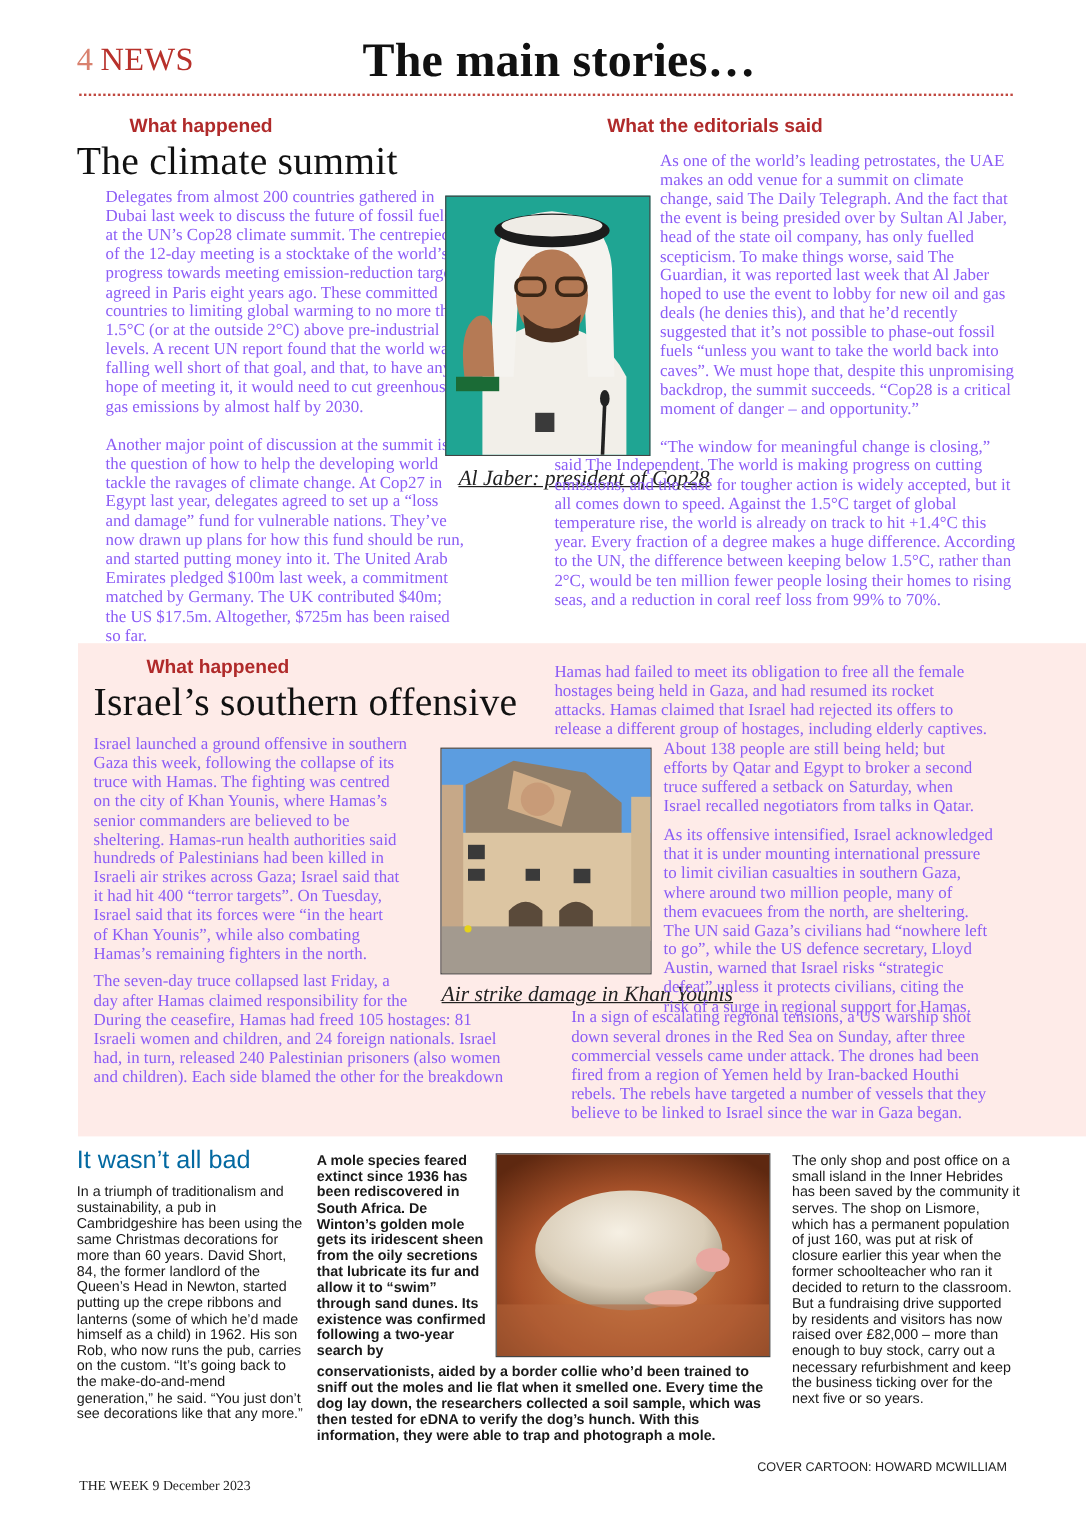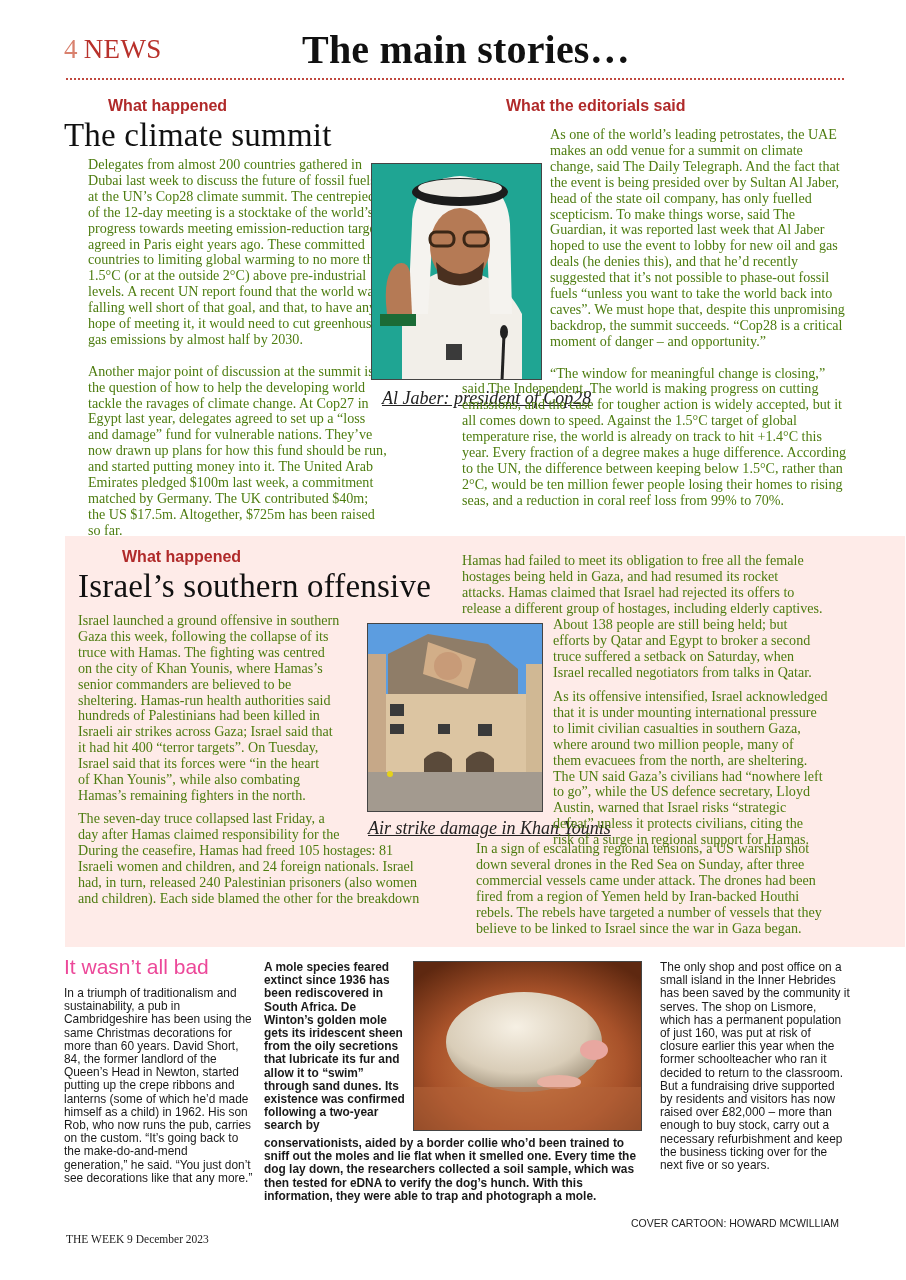--- a/index.html
+++ b/index.html
@@ -11,34 +11,34 @@
   
   .section-label { left: 64px; top: 34px; font-family: "Liberation Serif", serif; font-size: 27px; font-weight: normal; color: #b8312b; letter-spacing: 0.3px; }
   .section-label .num { color: #d9816e; margin-right: 6px; }
   .page-title { left: 302px; top: 26px; font-family: "Liberation Serif", serif; font-size: 40px; font-weight: bold; color: #111; letter-spacing: 0.2px; }
   .rule { left: 66px; top: 78px; width: 778px; height: 0; border-top: 2px dotted #c0483f; }
 
   
   .kicker { font-family: "Liberation Sans", sans-serif; font-weight: bold; font-size: 16px; color: #b02a2a; margin-left: 44px; }
   .headline { font-family: "Liberation Serif", serif; font-size: 33px; color: #111; letter-spacing: 0.2px; }
 
-  .body-text { font-family: "Liberation Serif", serif; font-size: 14.1px; line-height: 15.9px; color: #4d7c0f; }
+  .body-text { font-family: "Liberation Serif", serif; font-size: 14.1px; line-height: 15.9px; color: #8b5cf6; }
   .caption { font-family: "Liberation Serif", serif; font-style: italic; font-size: 18px; color: #222; text-decoration: underline; }
 
   
   .photo { border: 1px solid #444; overflow: hidden; }
   .photo-jaber { left: 371px; top: 163px; width: 171px; height: 217px; background: #1fa593; }
   .photo-gaza { left: 367px; top: 623px; width: 176px; height: 189px; background: linear-gradient(#4b8fd8 0%, #78aee6 40%, #c9b59a 41%, #cdb897 100%); }
   .photo-mole { left: 413px; top: 961px; width: 229px; height: 170px; background: radial-gradient(ellipse at 50% 30%, #c0703a 0%, #9a4a24 55%, #6d2f14 100%); }
 
   
   .pink-panel { left: 65px; top: 536px; width: 840px; height: 411px; background: #feebe8; }
 
   
-  .bad-head { left: 64px; top: 955px; font-family: "Liberation Sans", sans-serif; font-size: 21px; color: #ec4899; }
+  .bad-head { left: 64px; top: 955px; font-family: "Liberation Sans", sans-serif; font-size: 21px; color: #0369a1; }
   .sans-body { font-family: "Liberation Sans", sans-serif; font-size: 11.9px; line-height: 13.2px; color: #1a1a1a; }
   .sans-bold { font-family: "Liberation Sans", sans-serif; font-size: 11.9px; line-height: 13.2px; font-weight: bold; color: #1a1a1a; }
 
   .footer-credit { left: 631px; top: 1217px; font-family: "Liberation Sans", sans-serif; font-size: 10.5px; color: #222; }
   .footer-week { left: 66px; top: 1233px; font-family: "Liberation Serif", serif; font-size: 11.5px; color: #222; }
 
   p { margin: 0; }
   .gap { height: 15.9px; }
 </style>
 </head>

